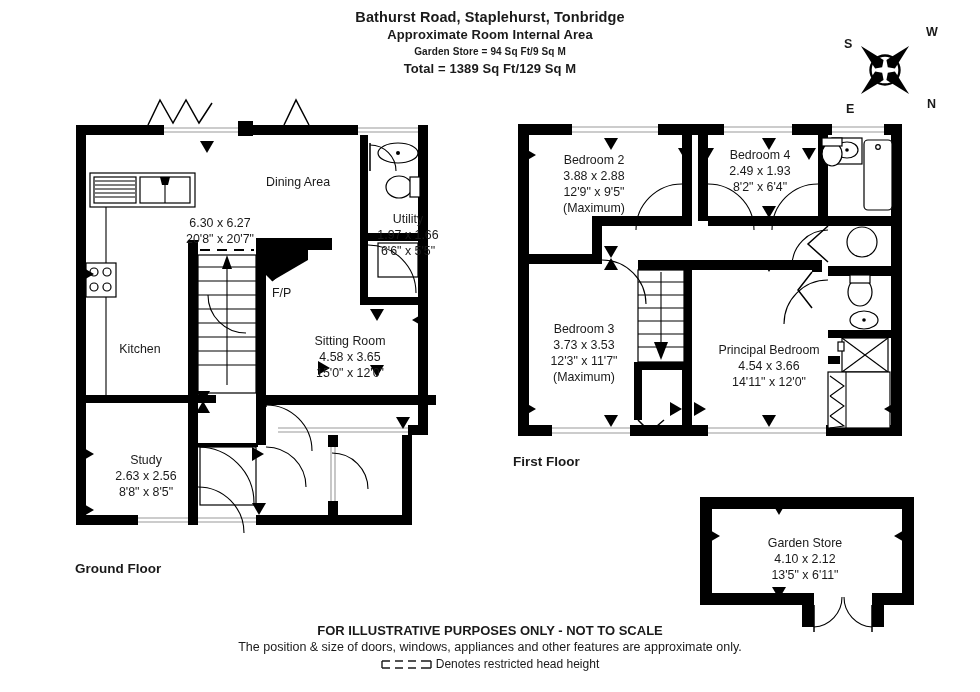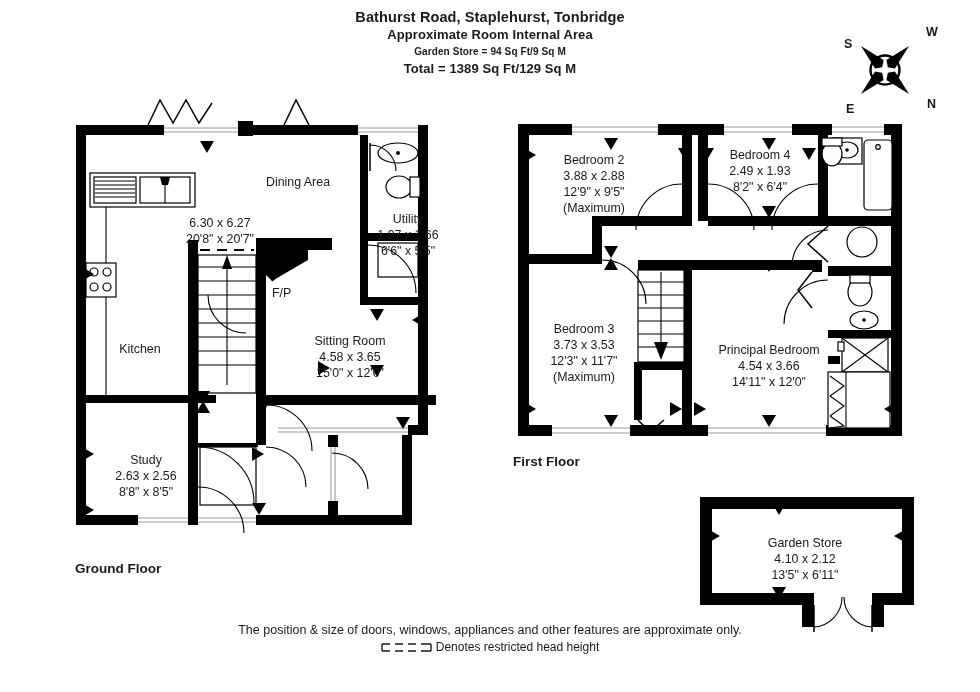--- a/index.html
+++ b/index.html
@@ -486,20 +486,21 @@
     </g>
     <text class="rmlbl" x="113" y="60">Garden Store</text>
     <text class="rmlbl" x="113" y="76">4.10 x 2.12</text>
     <text class="rmlbl" x="113" y="92">13'5" x 6'11"</text>
   </svg>
 
   <div class="floor-label" id="label-ground">Ground Floor</div>
   <div class="floor-label" id="label-first">First Floor</div>
 
   <div id="footer-block">
+    <div id="foot-1">FOR ILLUSTRATIVE PURPOSES ONLY - NOT TO SCALE</div>
     <div id="foot-2">The position &amp; size of doors, windows, appliances and other features are approximate only.</div>
     <div id="foot-3">
       <span class="restricted-key">
         <svg width="52" height="9" viewBox="0 0 52 9">
           <path d="M 1,1 L 1,8 M 1,1 L 9,1 M 1,8 L 9,8
                    M 14,1 L 22,1 M 14,8 L 22,8
                    M 27,1 L 35,1 M 27,8 L 35,8
                    M 40,1 L 50,1 M 40,8 L 50,8 M 50,1 L 50,8" stroke="#1a1a1a" stroke-width="1.4" fill="none"></path>
         </svg>
       </span><span>Denotes restricted head height</span>

